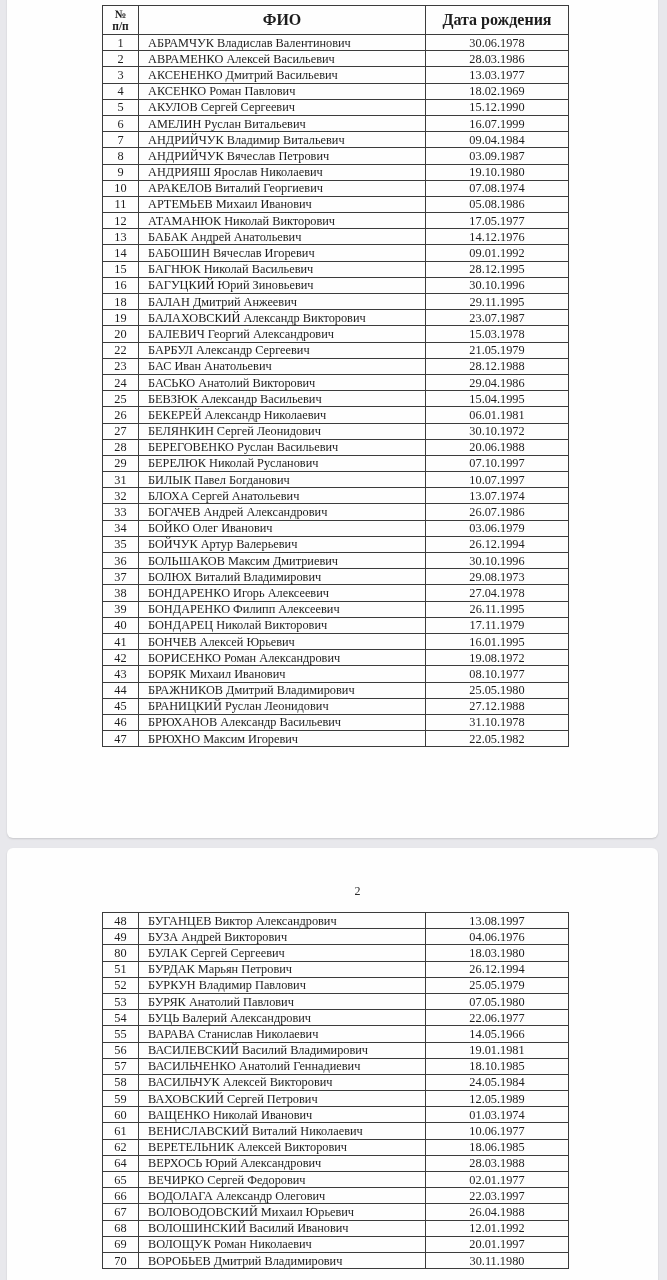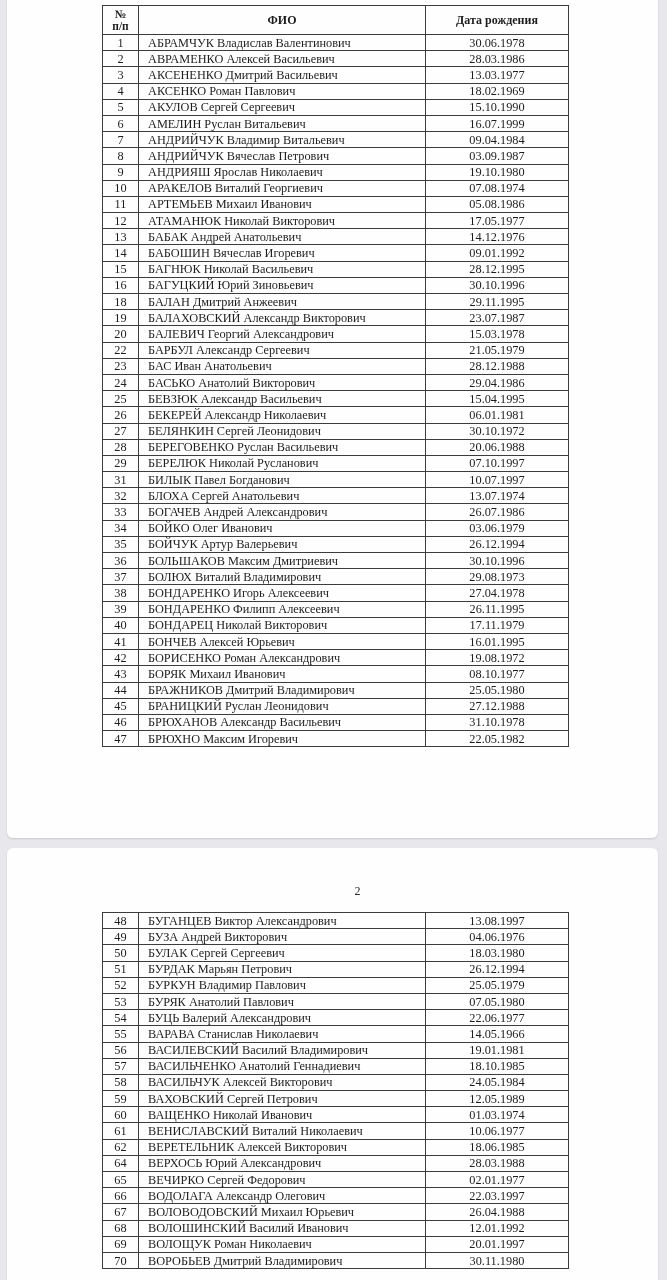--- a/index.html
+++ b/index.html
@@ -38,21 +38,21 @@
     border: 1px solid #3c3c3c;
     padding: 0;
     overflow: hidden;
     white-space: nowrap;
   }
   .roster thead th {
     font-weight: bold;
     height: 28px;
     vertical-align: middle;
     text-align: center;
-    font-size: 12px;
+    font-size: 16px;
   }
   .roster thead th.hdr-num { font-size: 11.5px; line-height: 12.5px; }
   .roster tbody td {
     height: 15.2px;
     font-size: 12.3px;
     line-height: 14px;
     vertical-align: middle;
   }
   td.c-num { text-align: center; }
   td.c-name { text-align: left; padding-left: 9px; }
@@ -113,21 +113,21 @@
 
           <tr>
             <td class="c-num">4</td>
             <td class="c-name">АКСЕНКО Роман Павлович</td>
             <td class="c-dob">18.02.1969</td>
           </tr>
 
           <tr>
             <td class="c-num">5</td>
             <td class="c-name">АКУЛОВ Сергей Сергеевич</td>
-            <td class="c-dob">15.10.1990</td>
+            <td class="c-dob">15.12.1990</td>
           </tr>
 
           <tr>
             <td class="c-num">6</td>
             <td class="c-name">АМЕЛИН Руслан Витальевич</td>
             <td class="c-dob">16.07.1999</td>
           </tr>
 
           <tr>
             <td class="c-num">7</td>
@@ -379,21 +379,21 @@
             <td class="c-dob">13.08.1997</td>
           </tr>
 
           <tr>
             <td class="c-num">49</td>
             <td class="c-name">БУЗА Андрей Викторович</td>
             <td class="c-dob">04.06.1976</td>
           </tr>
 
           <tr>
-            <td class="c-num">50</td>
+            <td class="c-num">80</td>
             <td class="c-name">БУЛАК Сергей Сергеевич</td>
             <td class="c-dob">18.03.1980</td>
           </tr>
 
           <tr>
             <td class="c-num">51</td>
             <td class="c-name">БУРДАК Марьян Петрович</td>
             <td class="c-dob">26.12.1994</td>
           </tr>
 

